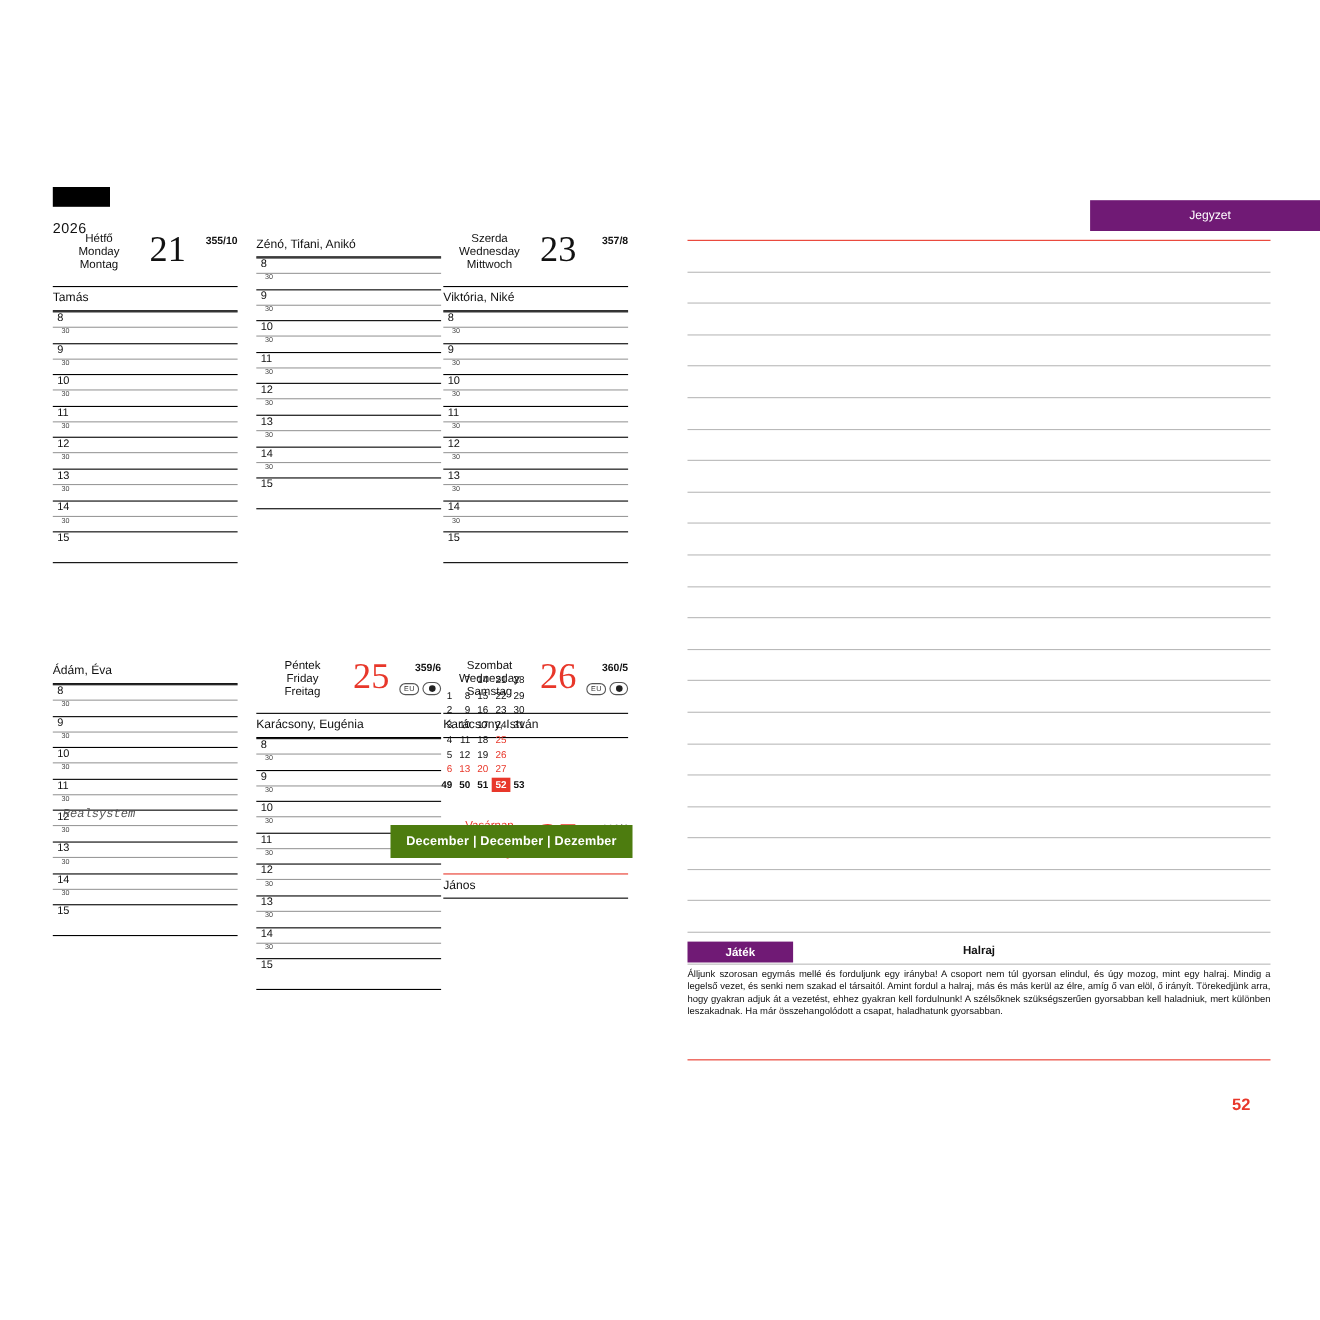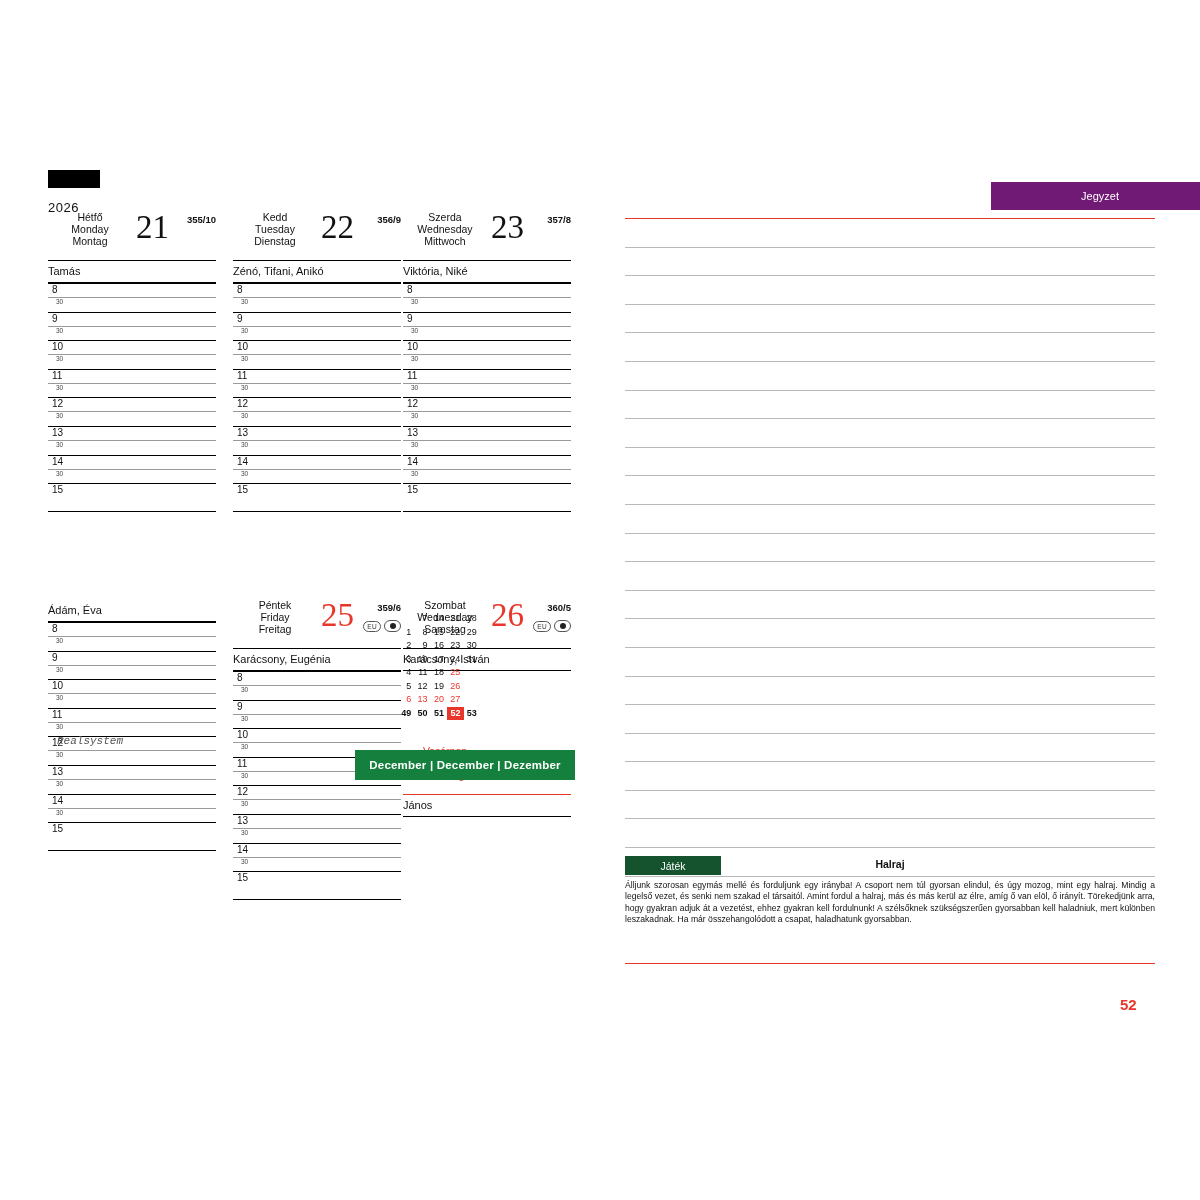--- a/index.html
+++ b/index.html
@@ -74,39 +74,39 @@
 
   
   .mini{position:absolute;left:398px;top:612px;font-size:9px;color:#111;line-height:13.5px;}
   .mini table{border-collapse:collapse;}
   .mini td{padding:0 3.2px;text-align:right;font-size:9px;}
   .mini .rd{color:#e8372a;}
   .mini .hl{background:#e8372a;color:#fff;font-weight:bold;padding:0 3px;}
   .mini tr.last td{font-weight:bold;}
 
   .monthbar{
-    position:absolute;left:355px;top:750px;width:220px;height:30px;background:#15803d;
+    position:absolute;left:355px;top:750px;width:220px;height:30px;background:#4d7c0f;
     color:#fff;font-size:11.5px;font-weight:bold;display:flex;align-items:center;
     justify-content:center;letter-spacing:.2px;
   }
   .logo{
     position:absolute;left:57px;top:735px;font-family:Liberation Mono, monospace;
     font-size:11px;color:#555;font-style:italic;
   }
   .notebar{
     position:absolute;left:991px;top:182px;width:218px;height:28px;background:#701a75;
     color:#fff;font-size:11px;display:flex;align-items:center;justify-content:center;
   }
   .notelines{position:absolute;left:625px;top:218px;width:530px;}
   .nline{height:27.6px;border-bottom:1px solid #b9b9b9;}
   .nline.first{border-top:1px solid #e8372a;}
 
   .gamebar{
-    position:absolute;left:625px;top:856px;width:96px;height:19px;background:#14532d;
-    color:#fff;font-size:10.5px;display:flex;align-items:center;justify-content:center;
+    position:absolute;left:625px;top:856px;width:96px;height:19px;background:#701a75;
+    color:#fff;font-size:10.5px;display:flex;align-items:center;justify-content:center;font-weight:bold;
   }
   .gametitle{
     position:absolute;left:625px;top:858px;width:530px;text-align:center;
     font-size:10.5px;font-weight:bold;color:#111;
   }
   .gametext{
     position:absolute;left:625px;top:880px;width:530px;font-size:8.6px;line-height:11.4px;
     color:#111;text-align:justify;
   }
   .gamerule{position:absolute;left:625px;top:963px;width:530px;border-top:1px solid #e8372a;}
@@ -182,29 +182,20 @@
           </div>
         <div class="hourrow last">
             <div class="lfull"></div>
             <div class="h">15</div>
             <div class="lbot"></div>
           </div>
       </div>
     </div>
 
     <div class="col c2" style="top:0">
-      <div class="dayhead">
-        <div class="dnames">
-          <div>Kedd</div>
-          <div>Tuesday</div>
-          <div>Dienstag</div>
-        </div>
-        <div class="dnum">22</div>
-        <div class="dayno">356/9</div>
-      </div>
       <div class="names">Zénó, Tifani, Anikó</div>
       <div class="hours">
         <div class="hourrow">
             <div class="lfull"></div>
             <div class="h">8</div>
             <div class="lhalf"></div>
             <div class="half">30</div>
           </div>
         <div class="hourrow">
             <div class="lfull"></div>

